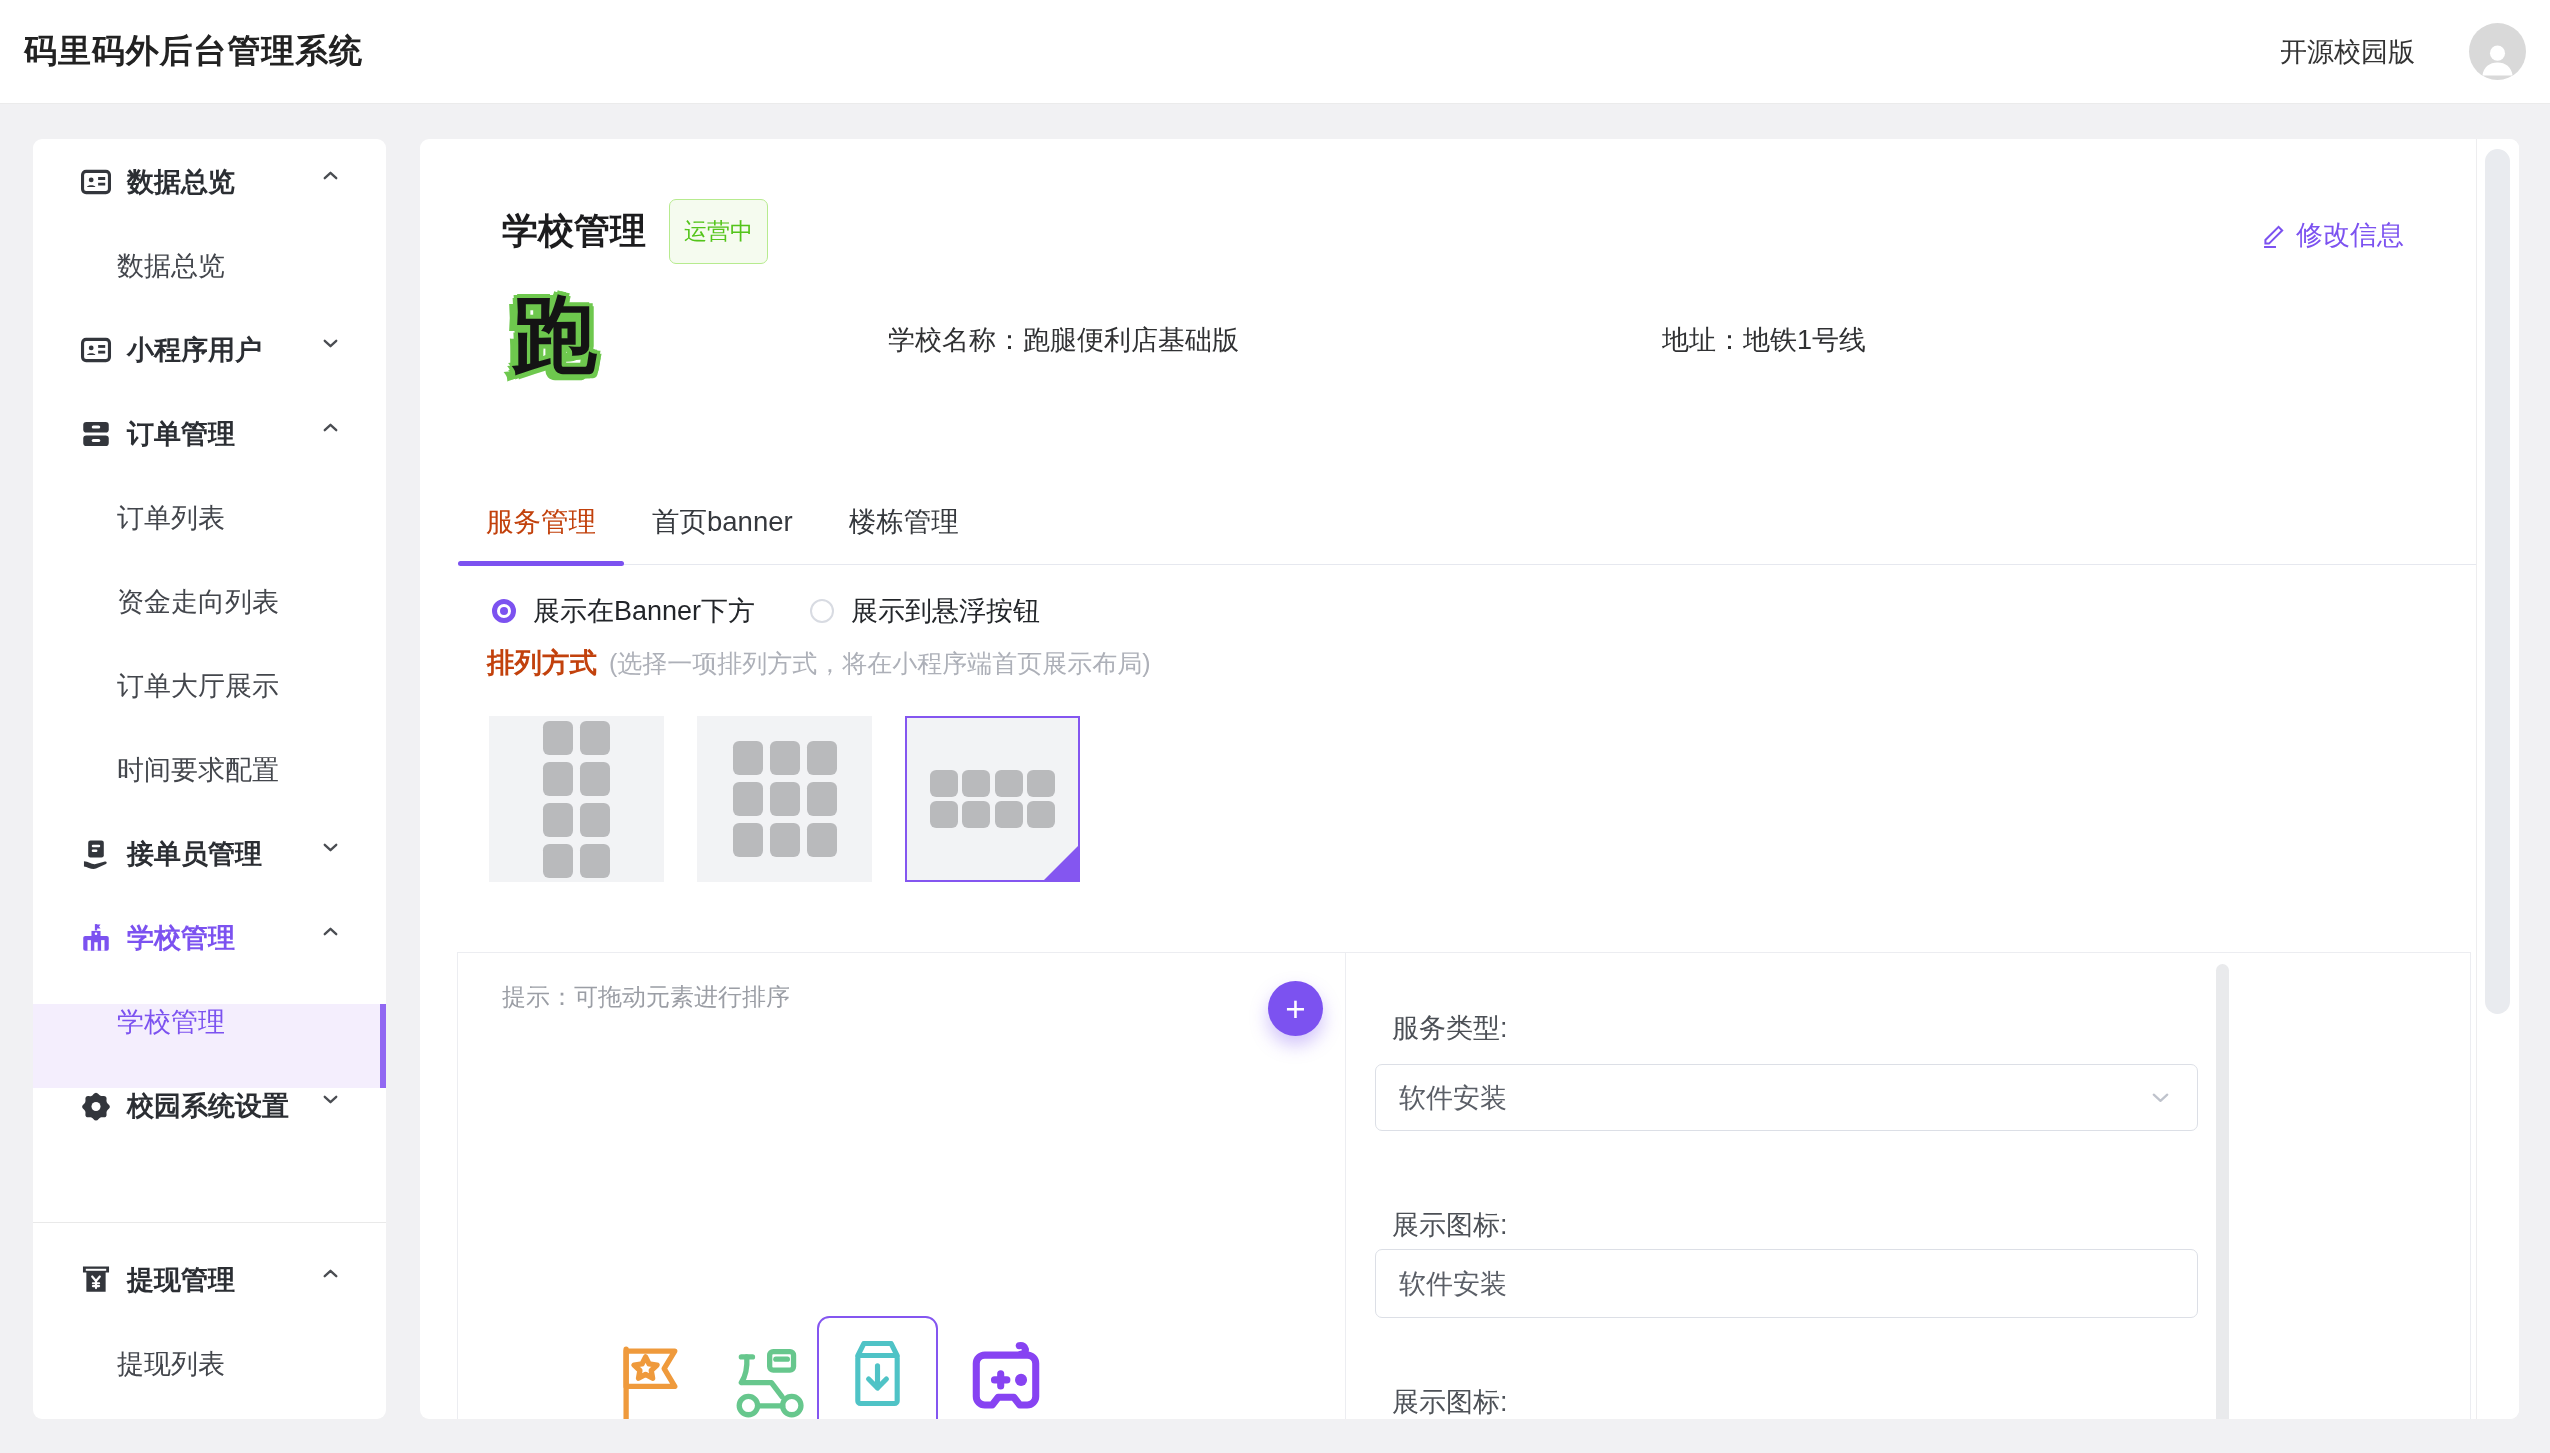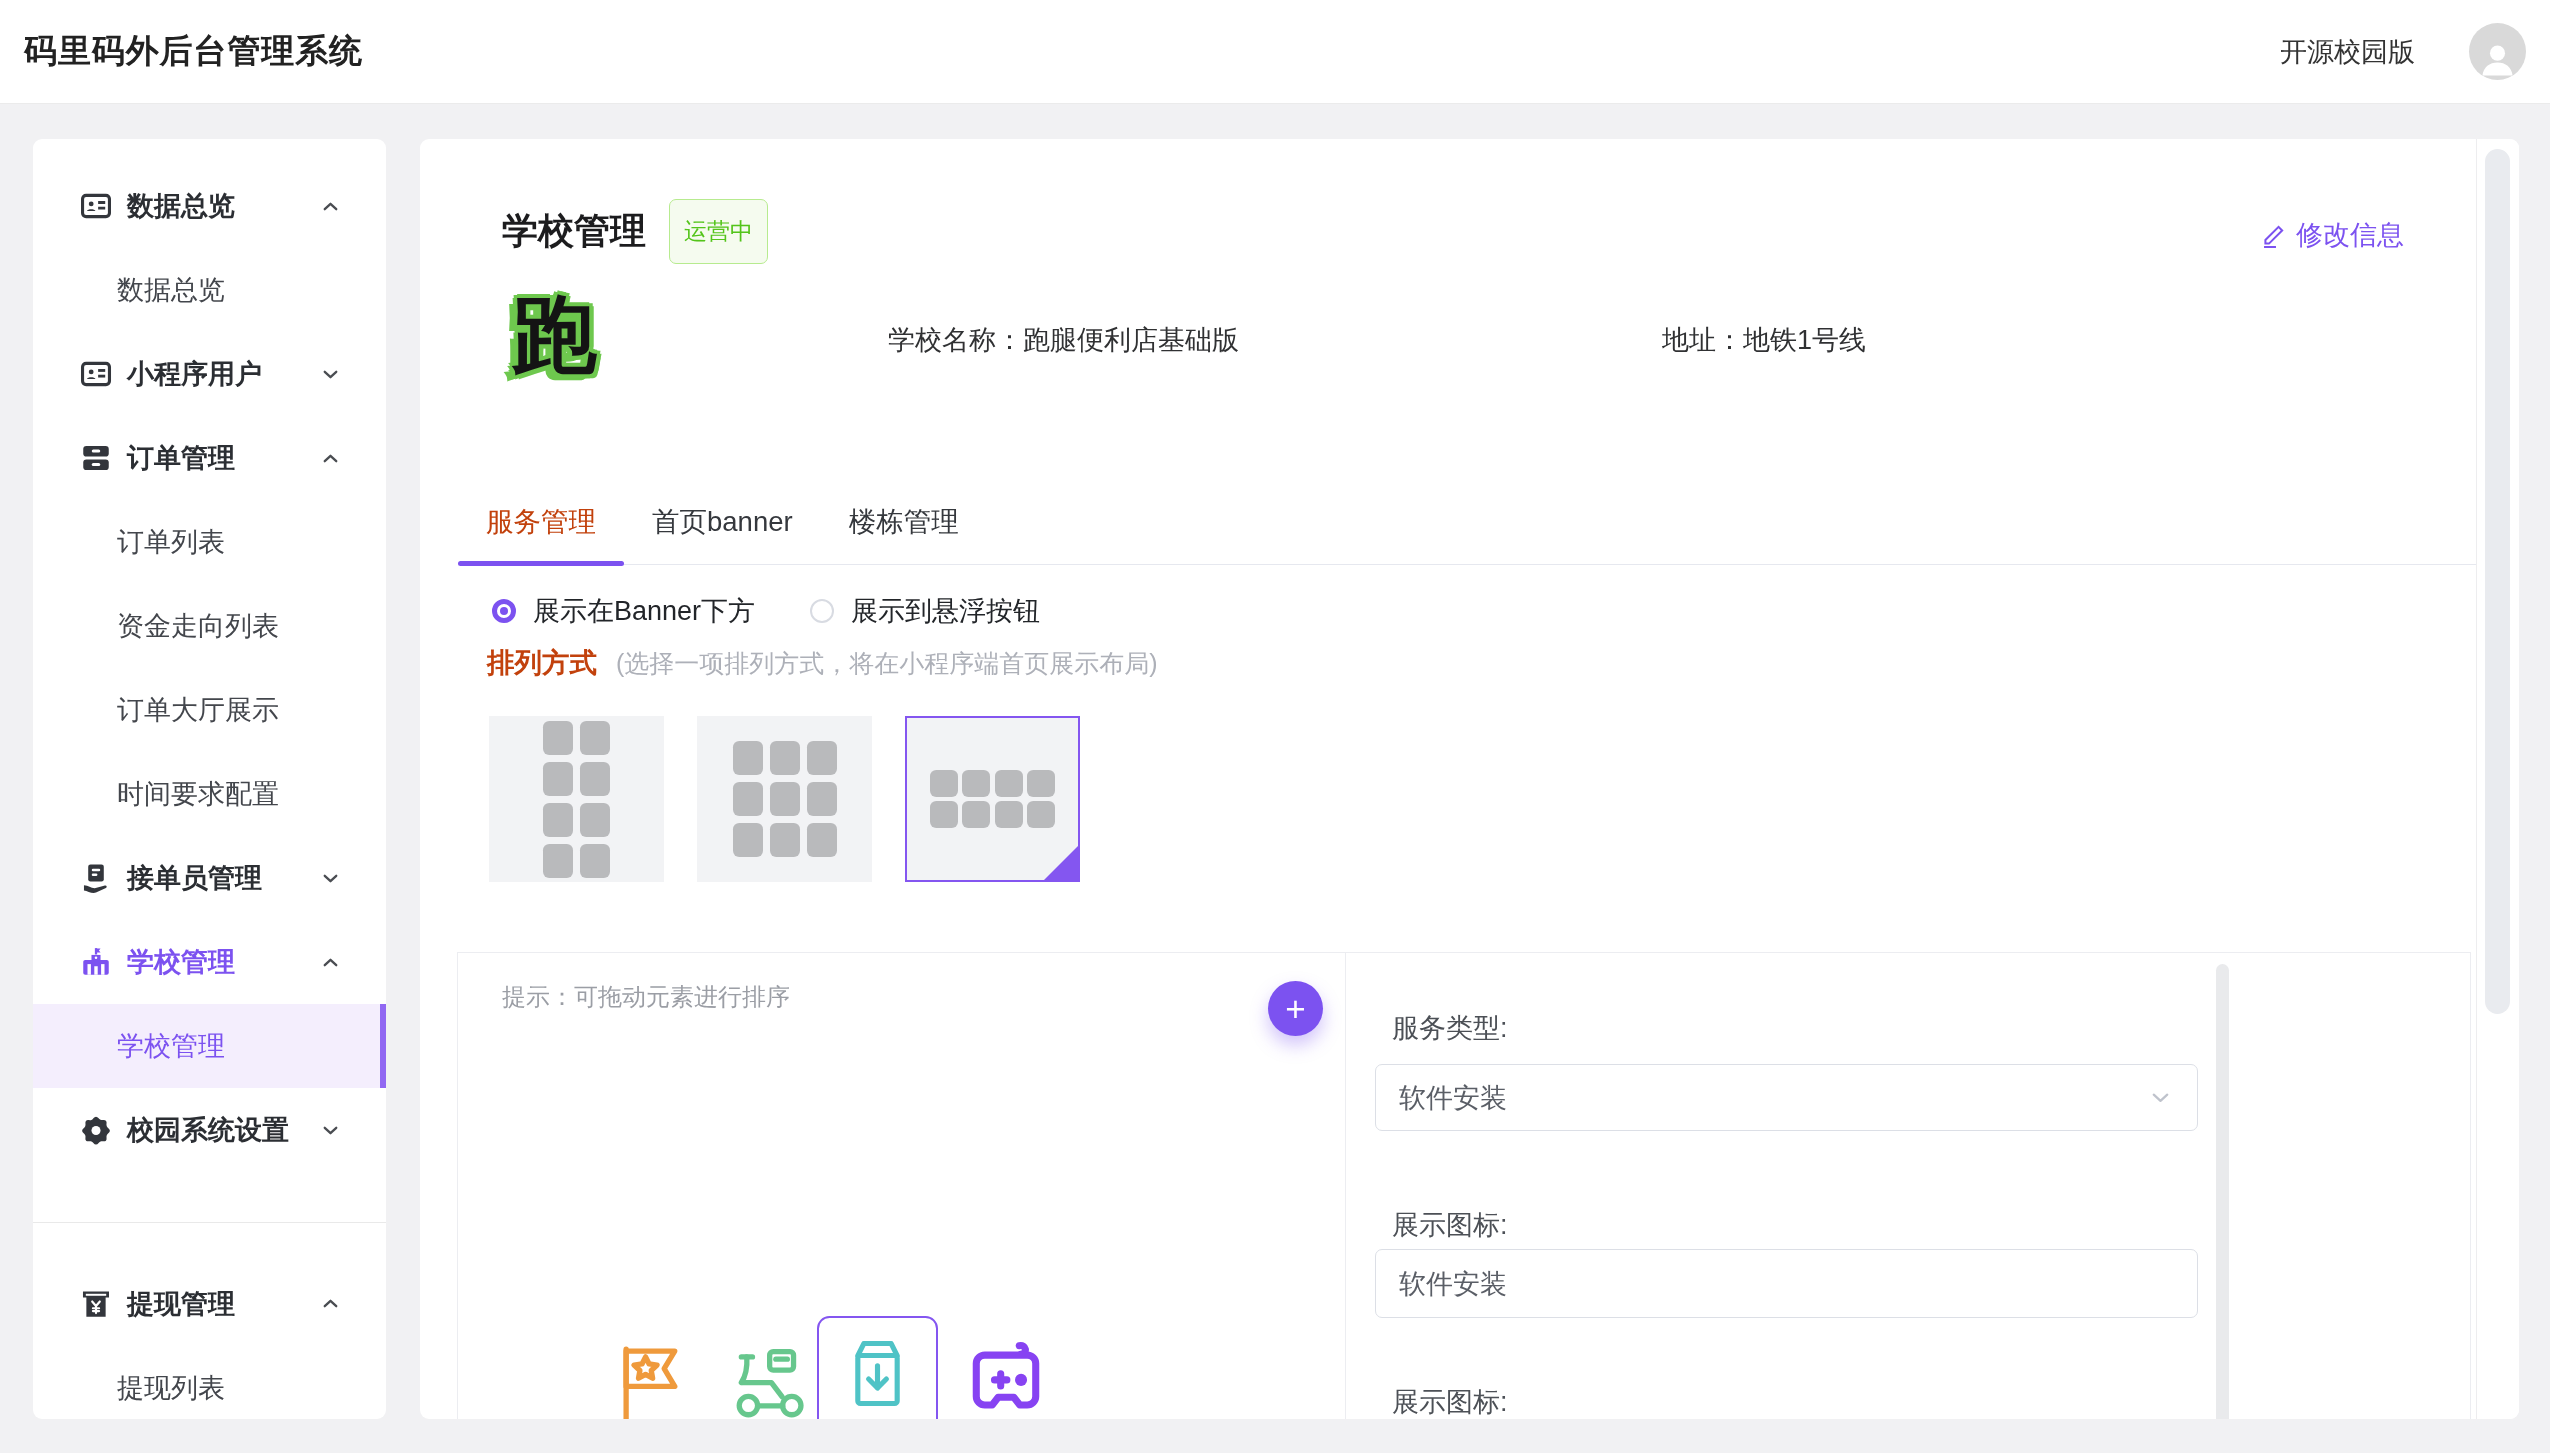--- a/index.html
+++ b/index.html
@@ -9,21 +9,21 @@
 
   
   .appbar{position:absolute;left:0;top:0;width:2550px;height:104px;background:#fff;border-bottom:0.9px solid #ebebeb;display:flex;align-items:center;padding:0 24px;z-index:5}
   .app-title{font-size:33px;font-weight:700;color:#222;letter-spacing:0.9px}
   .appbar-right{margin-left:auto;display:flex;align-items:center;gap:54px}
   .version{font-size:27px;color:#333}
   .avatar{width:57px;height:57px;border-radius:50%;background:#d9d9d9;display:flex;align-items:flex-end;justify-content:center;overflow:hidden;cursor:pointer}
 
   
   .sidebar{position:absolute;left:33px;top:139px;width:353px;height:1280px;background:#fff;border-radius:9px;padding-top:25px;overflow:hidden}
-  .side-item{height:84px;display:flex;align-items:center;padding:0 44px 0 45px;cursor:pointer;position:relative}
+  .side-item{height:84px;display:flex;align-items:flex-start;padding:0 44px 0 45px;cursor:pointer;position:relative}
   .side-item .s-icon{width:35px;height:35px;display:flex;align-items:center;justify-content:center;color:#33363c;flex:none}
   .side-item .lbl{margin-left:14px;font-size:27px;font-weight:700;color:#2b2e33;white-space:nowrap}
   .side-item .chev{margin-left:auto;display:flex;color:#4a4d52}
   .side-item .chev.down svg{transform:rotate(180deg)}
   .side-item.purple .s-icon,.side-item.purple .lbl{color:#7c52f0}
   .side-item.sub{padding-left:84px}
   .side-item.sub .lbl{margin-left:0;font-weight:400;color:#43464c}
   .side-item.sub.active{background:#f4eefd}
   .side-item.sub.active .lbl{color:#7c52f0}
   .side-item.sub.active::after{content:"";position:absolute;right:0;top:0;bottom:0;width:6.2px;background:#9168f2}
@@ -51,21 +51,21 @@
   .radio-row{position:absolute;left:72px;top:454px;display:flex;align-items:center;font-size:27px;color:#222529}
   .radio{width:24px;height:24px;border-radius:50%;background:#fff;position:relative;flex:none;cursor:pointer}
   .radio.sel{border:5.3px solid #7c52f0}
   .radio.sel::after{content:"";position:absolute;left:50%;top:50%;width:8px;height:8px;margin:-4px 0 0 -4px;border-radius:50%;background:#7c52f0}
   .radio.unsel{border:2.7px solid #d8dbe2}
   .radio-label{margin-left:17px;cursor:pointer}
   .radio-gap{width:55px}
 
   .arrange-row{position:absolute;left:67px;top:506px;display:flex;align-items:baseline}
   .arrange-title{font-size:27.5px;font-weight:700;color:#c2410c}
-  .arrange-hint{font-size:25px;color:#adb0b8;margin-left:19px}
+  .arrange-hint{font-size:25px;color:#adb0b8;margin-left:12px}
 
   .layout-cards{position:absolute;left:69px;top:577px;display:flex;gap:33px}
   .layout-card{width:175px;height:166px;background:#f2f3f5;display:flex;align-items:center;justify-content:center;cursor:pointer;position:relative}
   .layout-card.selected{border:2.7px solid #8456f0;overflow:hidden}
   .layout-card.selected::after{content:"";position:absolute;right:0;bottom:0;width:0;height:0;border-left:34px solid transparent;border-bottom:34px solid #8456f0}
   .lgrid{display:grid}
   .lgrid span{background:#b9babc;border-radius:6.2px}
   .g1{grid-template-columns:repeat(2,30px);grid-auto-rows:34px;gap:7px}
   .g2{grid-template-columns:repeat(3,30px);grid-auto-rows:34px;gap:7px}
   .g3{grid-template-columns:repeat(4,28px);grid-auto-rows:27px;gap:4.4px}

